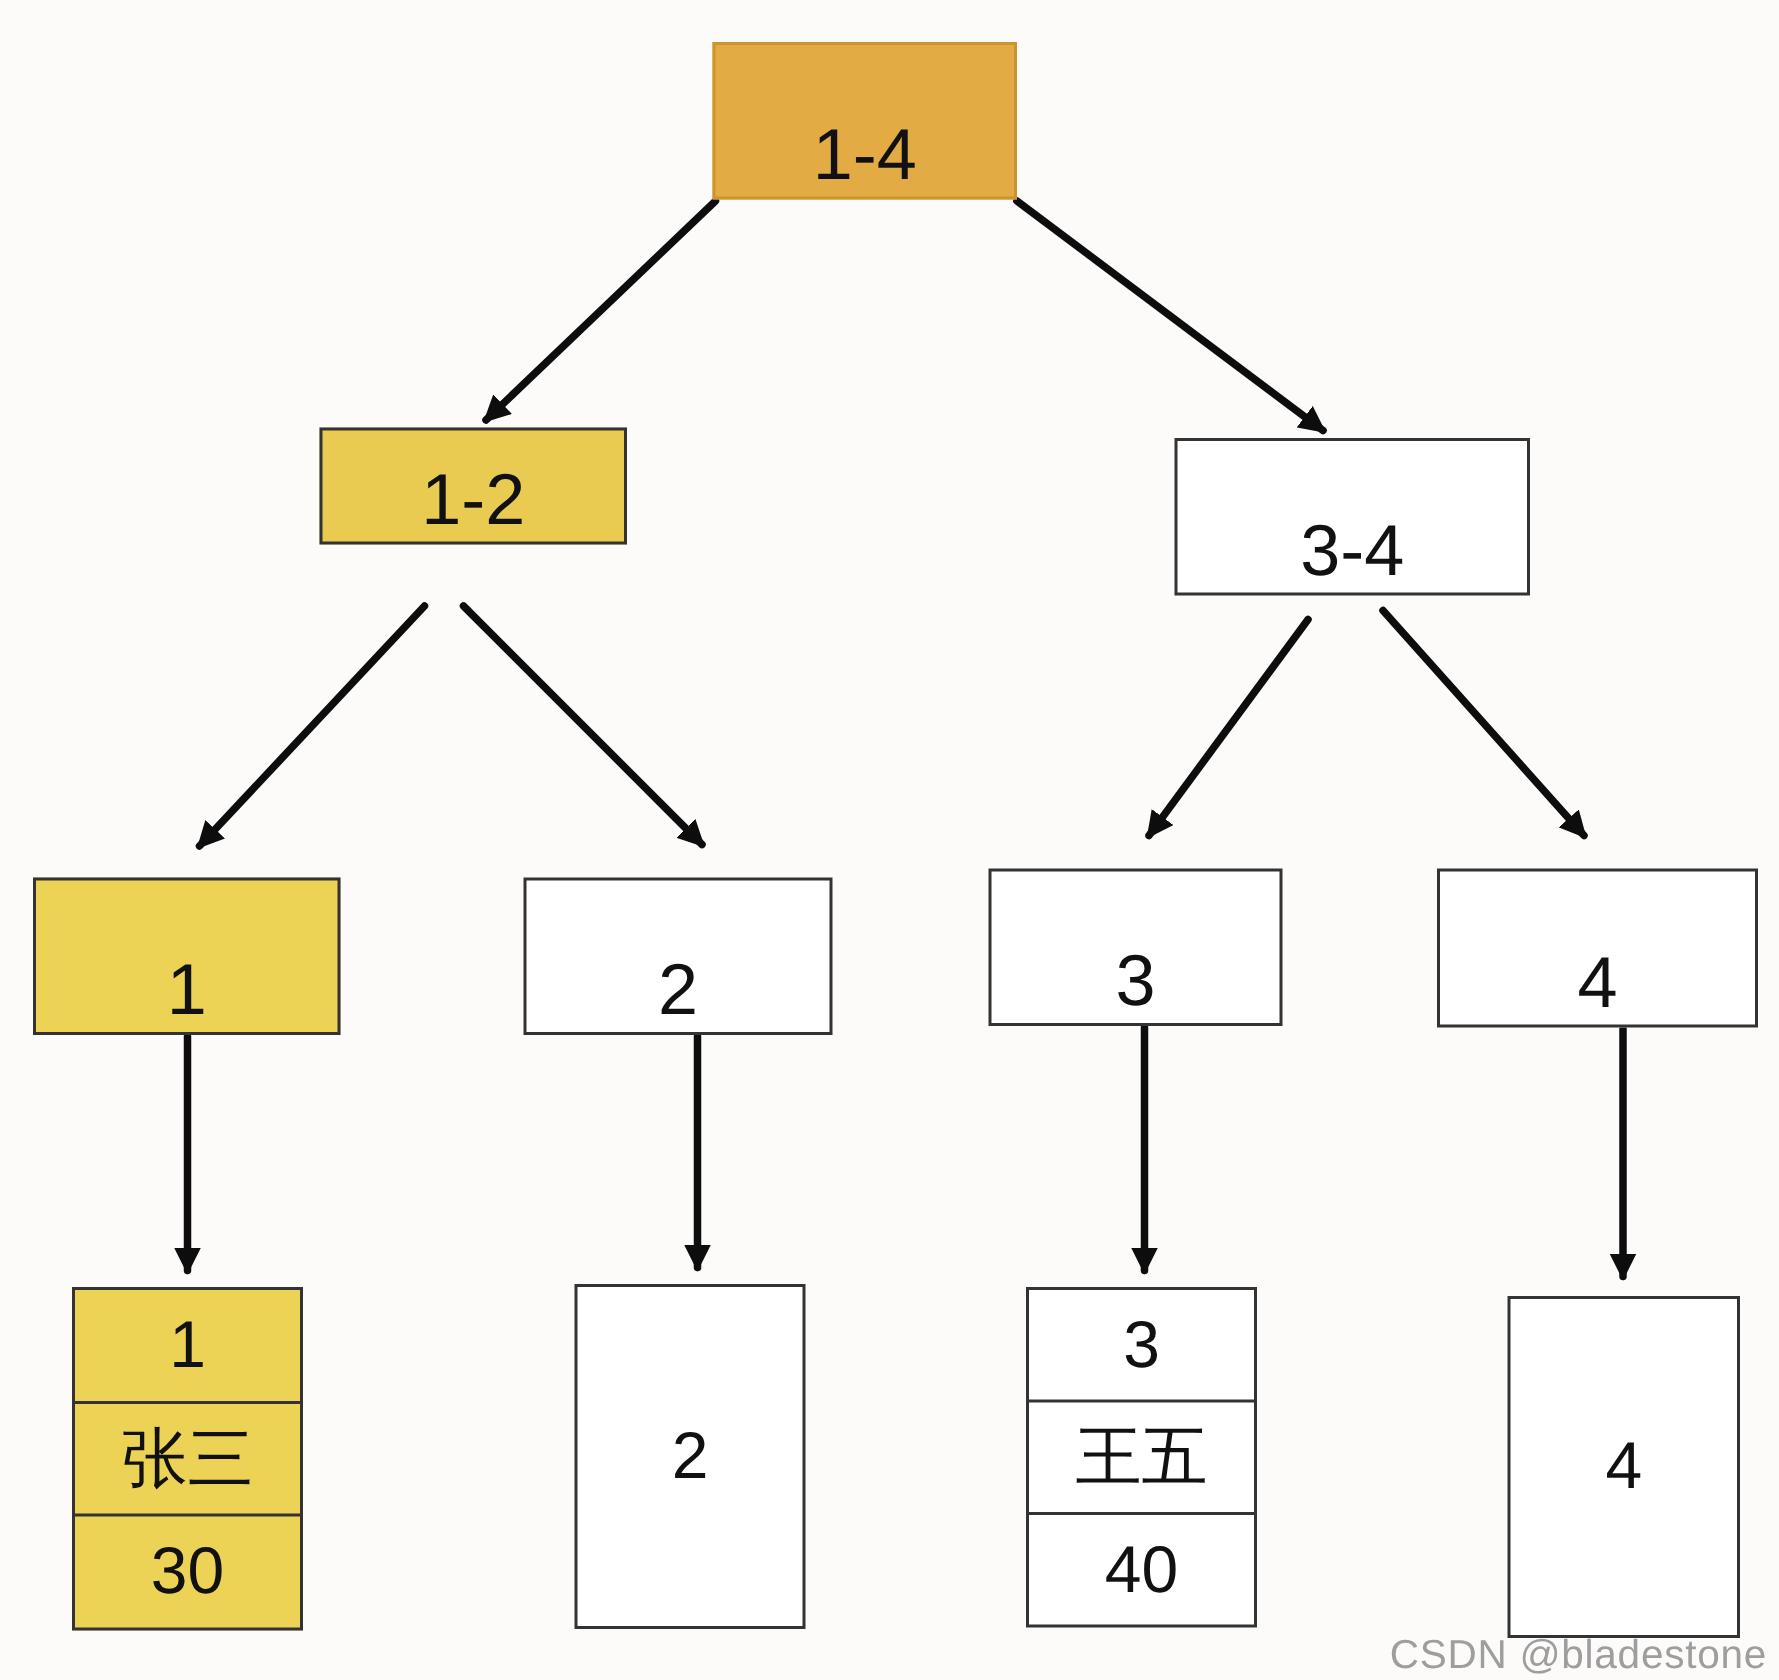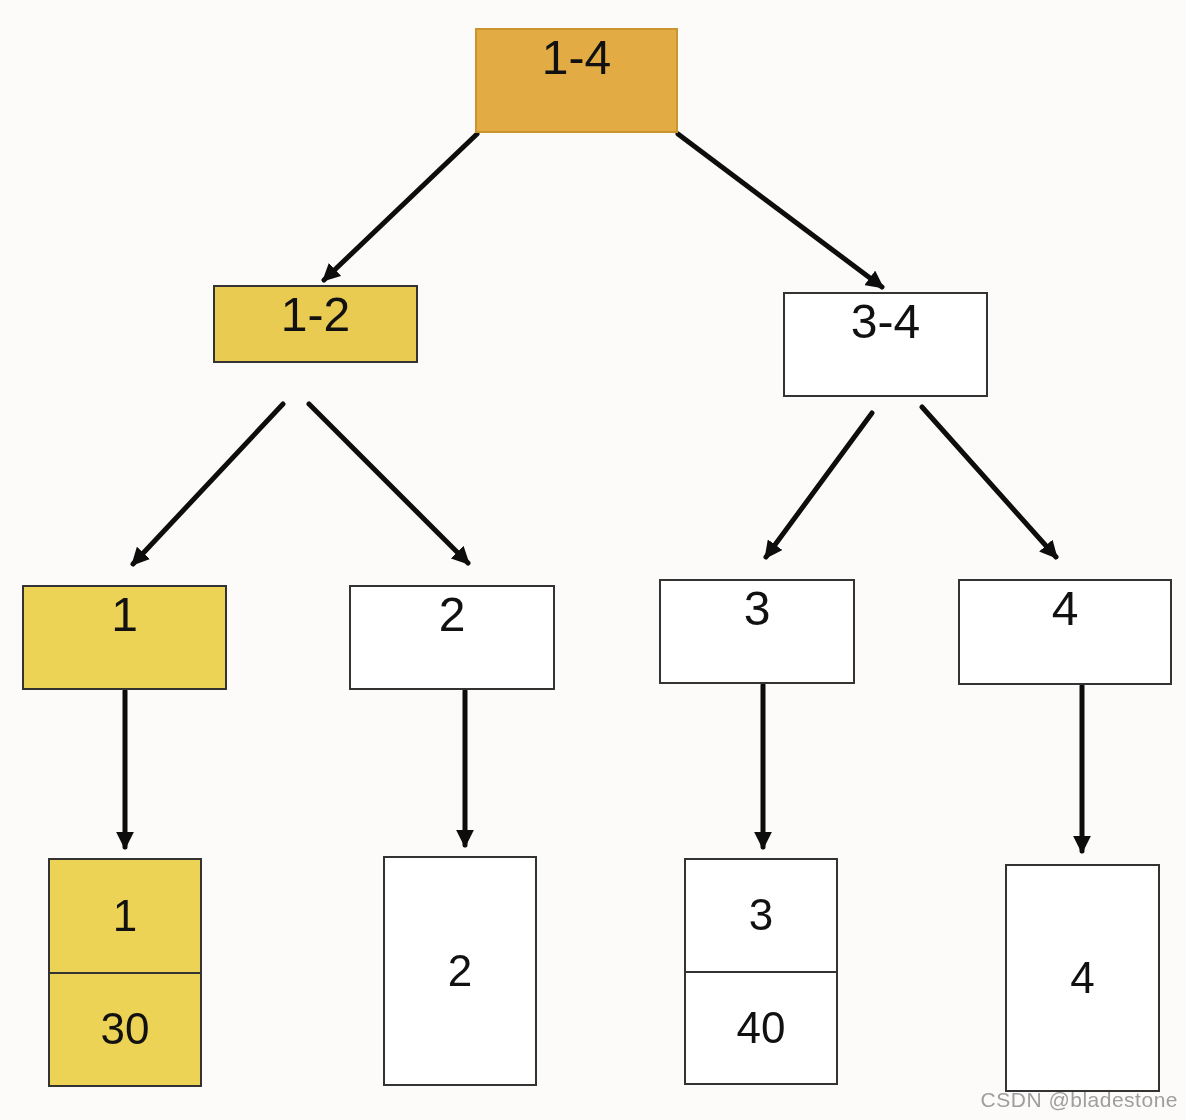--- a/index.html
+++ b/index.html
@@ -21,38 +21,38 @@
     pointer-events:none;
   }
   .arrows line{
     stroke:var(--arrow,#0d0d0d);
     stroke-width:5;
     stroke-linecap:round;
   }
   .node{
     position:absolute;
     display:flex;
-    align-items:flex-start;
+    align-items:flex-end;
     justify-content:center;
     box-sizing:border-box;
     background:#ffffff;
     border:2px solid var(--border,#333);
     font-size:48px;
     color:#111;
   }
   .node.root-fill{
     background:var(--root-fill,#e2ab43);
     border:2px solid var(--root-border,#c8952f);
   }
   .node.mid-fill{ background:var(--mid-fill,#eacb52); }
   .node.leaf-fill{ background:var(--leaf-fill,#edd355); }
 
   .n-root{left:475px;top:28px;width:203px;height:105px;}
   .n-12{left:213px;top:285px;width:205px;height:78px;}
-  .n-34{left:783px;top:292px;width:205px;height:105px;}
+  .n-34{left:783px;top:292px;width:237px;height:105px;}
   .n-l1{left:22px;top:585px;width:205px;height:105px;}
   .n-l2{left:349px;top:585px;width:206px;height:105px;}
   .n-l3{left:659px;top:579px;width:196px;height:105px;}
   .n-l4{left:958px;top:579px;width:214px;height:106px;}
 
   .rec{
     position:absolute;
     display:flex;
     flex-direction:column;
     box-sizing:border-box;
@@ -74,21 +74,21 @@
 
   .t1{left:48px;top:858px;width:154px;height:229px;}
   .t2{left:383px;top:856px;width:154px;height:230px;}
   .t3{left:684px;top:858px;width:154px;height:227px;}
   .t4{left:1005px;top:864px;width:155px;height:228px;}
 
   .watermark{
     position:absolute;
     right:8px;
     top:1088px;
-    font-size:21px;
+    font-size:27px;
     color:var(--watermark,#9e9e9e);
     letter-spacing:0.5px;
   }
 </style>
 </head>
 <body>
 
 <div class="canvas">
 
   <svg class="arrows" viewBox="0 0 1186 1120" xmlns="http://www.w3.org/2000/svg">
@@ -132,29 +132,31 @@
   <div class="node n-l3">
     <span>3</span>
   </div>
 
   <div class="node n-l4">
     <span>4</span>
   </div>
 
   <div class="rec leaf-fill t1">
     <div class="cell">1</div>
+    <div class="cell">张三</div>
     <div class="cell">30</div>
   </div>
 
   <div class="rec t2">
     <div class="cell">2</div>
   </div>
 
   <div class="rec t3">
     <div class="cell">3</div>
+    <div class="cell">王五</div>
     <div class="cell">40</div>
   </div>
 
   <div class="rec t4">
     <div class="cell">4</div>
   </div>
 
   <div class="watermark">CSDN @bladestone</div>
 
 </div>

